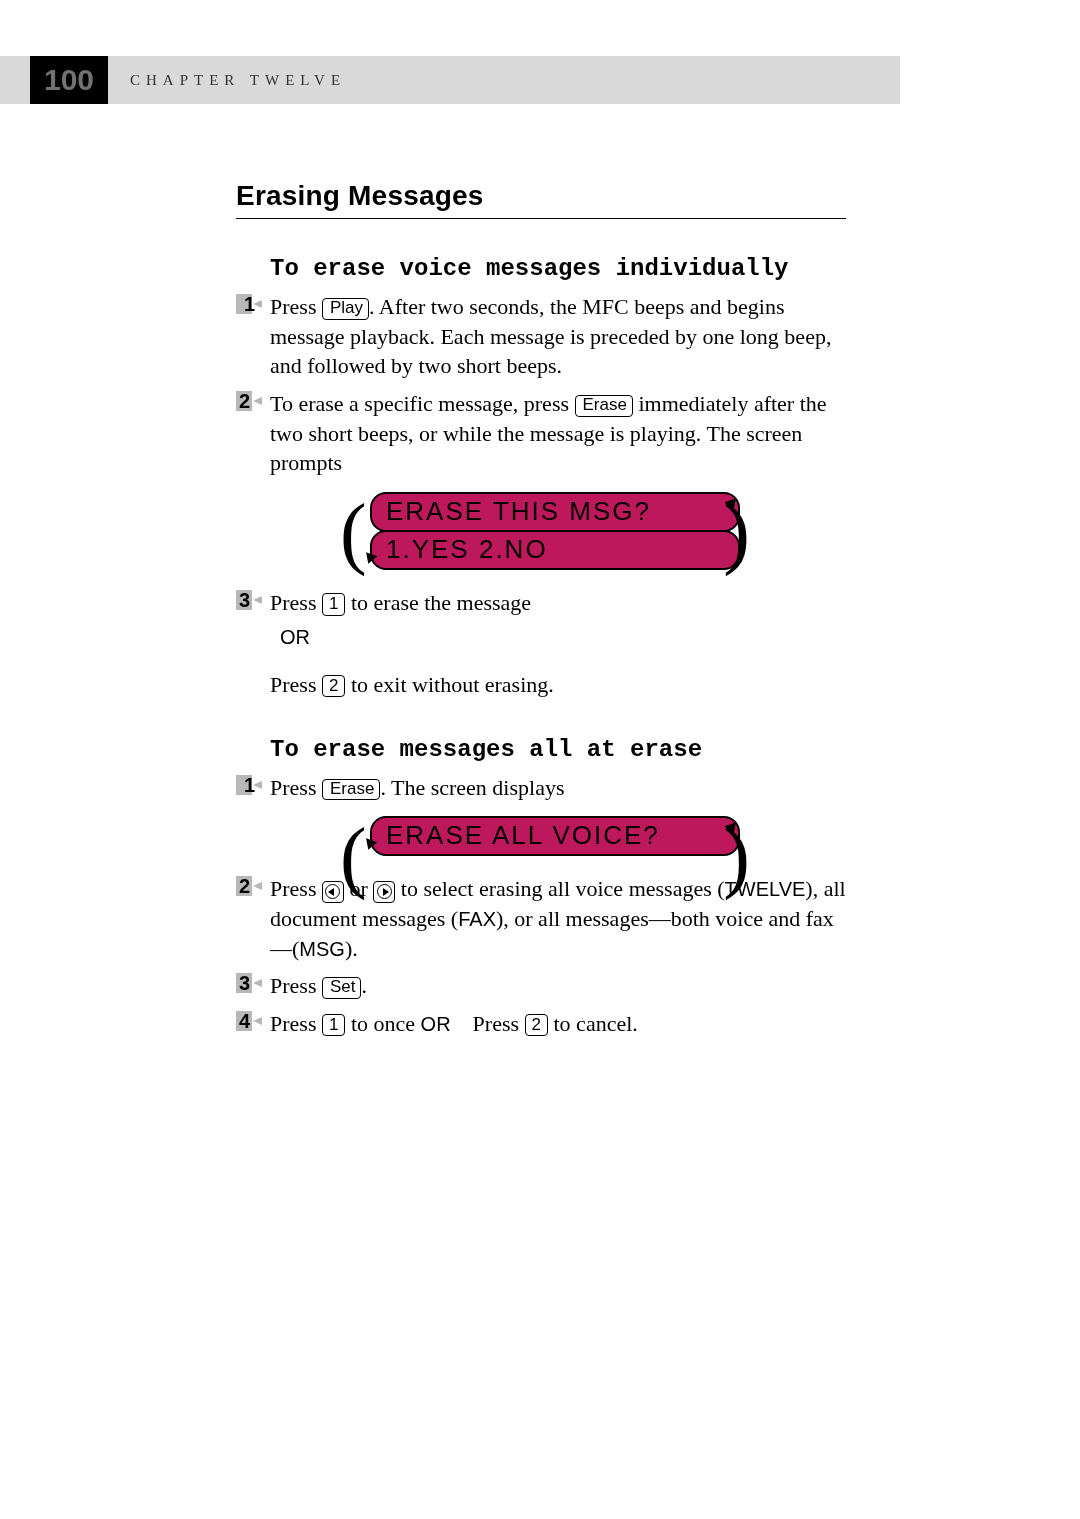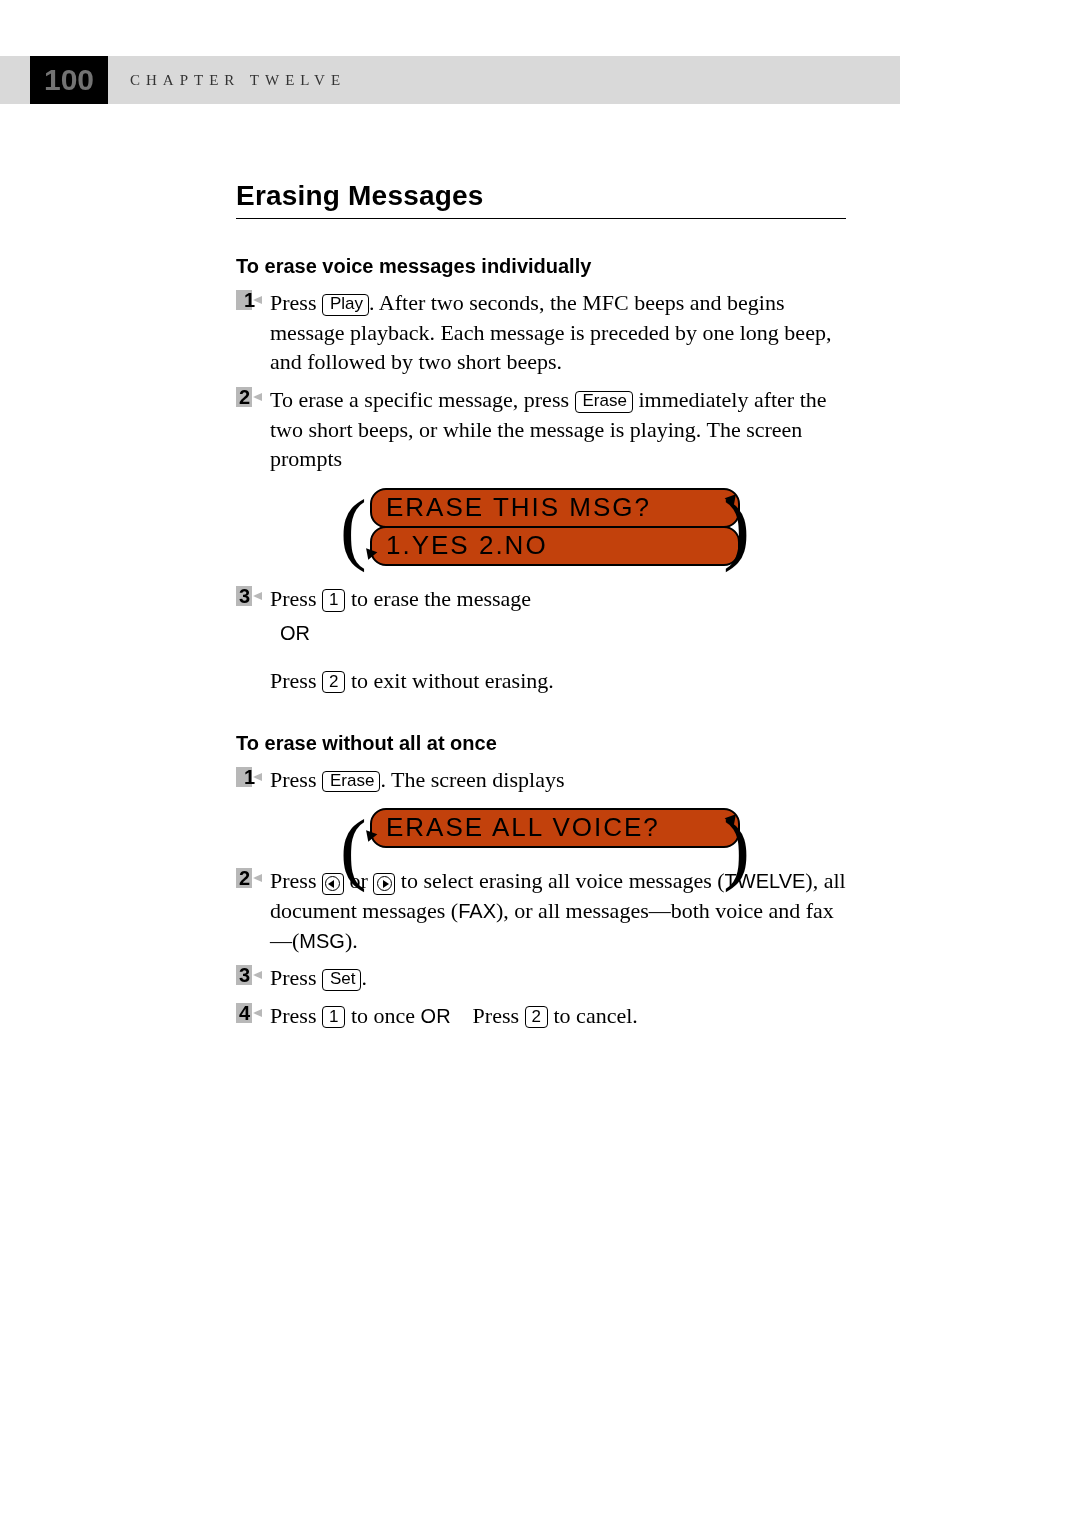--- a/index.html
+++ b/index.html
@@ -60,25 +60,26 @@
     padding-bottom: 6px;
     margin-bottom: 14px;
     letter-spacing: 0.2px;
   }
   .body-p {
     font-size: 22px;
     line-height: 1.35;
     margin-bottom: 12px;
   }
   .subhead {
-    font-family: Liberation Sans, sans-serif;
+    font-family: Liberation Mono, monospace;
     font-weight: bold;
-    font-size: 20px;
+    font-size: 24px;
     margin-top: 36px;
     margin-bottom: 10px;
+    margin-left: 34px;
   }
   .step {
     display: flex;
     margin-bottom: 8px;
     font-size: 22px;
     line-height: 1.35;
   }
   .step-num {
     width: 34px;
     flex-shrink: 0;
@@ -126,21 +127,21 @@
   }
   .lcd-row {
     border: 2.5px solid #000;
     border-radius: 16px;
     font-family: Arial, Helvetica, sans-serif;
     font-size: 26px;
     letter-spacing: 2px;
     padding: 2px 14px 3px 14px;
     margin-left: 24px;
     width: 370px;
-    background: #c2410c;
+    background: #be185d;
   }
   .lcd-row + .lcd-row { margin-top: -2px; }
   .lcd-paren-left, .lcd-paren-right {
     position: absolute;
     top: 0;
     font-size: 80px;
     line-height: 80px;
     font-family: "Times New Roman", serif;
   }
   .lcd-paren-left { left: -6px; }
@@ -253,21 +254,21 @@
     </div>
     <div class="step-body">
       <span>Press </span><span class="keycap-sm">1</span><span> to erase the message</span>
       <div class="or-block" style="margin-left:10px">OR</div>
       <div style="margin-top:19px">
         <span>Press </span><span class="keycap-sm">2</span><span> to exit without erasing.</span>
       </div>
     </div>
   </div>
 
-  <div class="subhead">To erase without all at once</div>
+  <div class="subhead">To erase messages all at erase</div>
 
   <div class="step">
     <div class="step-num">
       <svg width="28" height="24" viewBox="0 0 28 24">
           <rect x="0" y="2" width="16" height="20" fill="#b8b8b8"></rect>
           <text x="8" y="19" font-family="Arial" font-weight="bold" font-size="20" fill="#000">1</text>
           <polygon points="17,12 26,8 26,16" fill="#b8b8b8"></polygon>
         </svg>
     </div>
     <div class="step-body">

